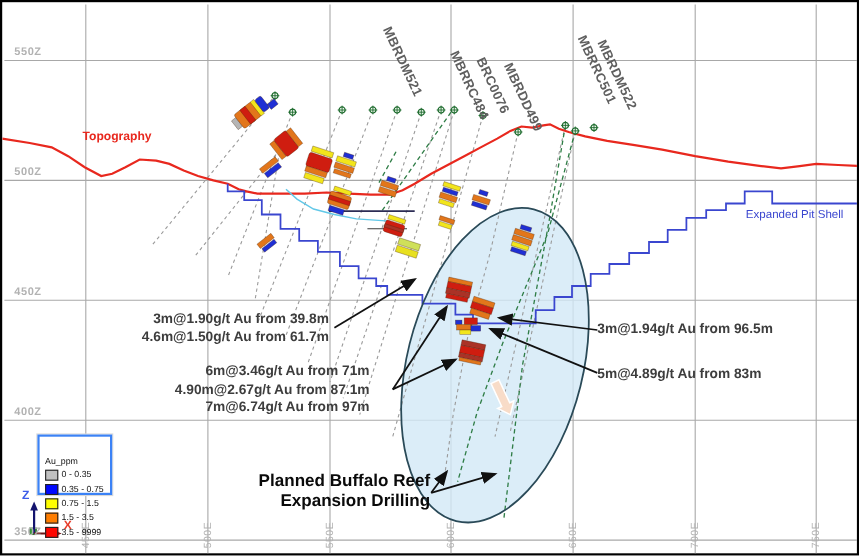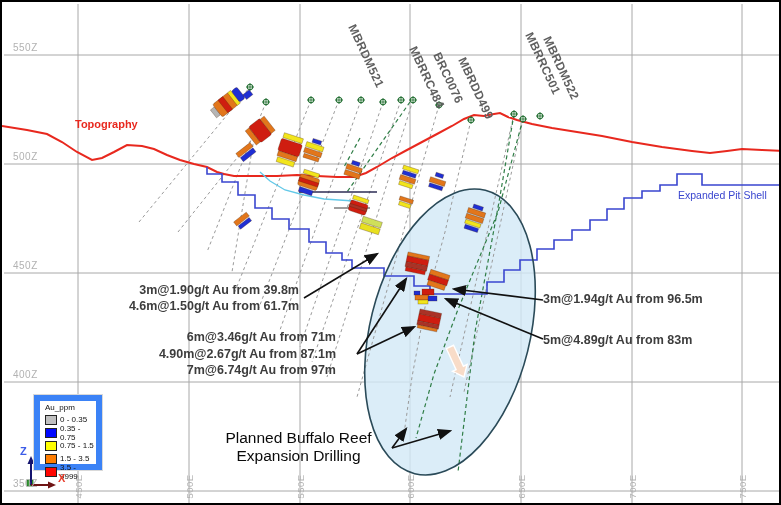--- a/index.html
+++ b/index.html
@@ -1,32 +1,32 @@
 <!DOCTYPE html>
 <html><head>
 <meta charset="utf-8">
 <style>
   html,body{margin:0;padding:0;background:#888;font-family:"Liberation Sans",sans-serif;}
   .stage{position:relative;width:781px;height:505px;background:#fff;border:2px solid #000;
          box-sizing:border-box;overflow:hidden;margin:0 auto;}
   .stage svg{position:absolute;left:0;top:0;z-index:1;}
   .txt{position:absolute;z-index:3;white-space:nowrap;}
-  .ztick{left:11px;width:34px;color:#b2b2b2;font-size:10px;letter-spacing:.5px;}
+  .ztick{left:11px;width:34px;color:#b2b2b2;font-size:10px;letter-spacing:.5px;font-weight:bold;}
   .etick{width:34px;height:11px;color:#b2b2b2;font-size:9.5px;letter-spacing:.5px;
          transform:rotate(-90deg);text-align:left;}
   .holelabel{font-size:12px;font-weight:bold;color:#5f5f5f;transform:rotate(65deg);
              transform-origin:0 0;letter-spacing:.3px;}
   .assay{font-size:12.5px;font-weight:bold;color:#3d3d3d;line-height:15.5px;}
   .assay.r{text-align:right;}
-  .planned{font-size:15.5px;font-weight:normal;color:#0a0a0a;line-height:18px;text-align:center;}
+  .planned{font-size:15.5px;font-weight:bold;color:#0a0a0a;line-height:18px;text-align:right;}
   .topolabel{color:#e8281e;font-size:11px;font-weight:bold;}
   .pitlabel{color:#3a46cf;font-size:10.5px;font-weight:400;}
-  .legend{position:absolute;left:32px;top:393px;width:68px;height:75px;background:#fff;
-          border:6px solid #3b82f6;box-shadow:0 0 0 1px #d9d9d9;z-index:4;box-sizing:border-box;
-          padding:2px 0 0 5px;}
+  .legend{position:absolute;left:32px;top:393px;width:68px;height:55px;background:#fff;
+          border:2px solid #3b82f6;box-shadow:0 0 0 1px #d9d9d9;z-index:4;box-sizing:border-box;
+          padding:18px 0 0 5px;}
   .legend .title{font-size:8px;color:#111;margin-bottom:1px;}
   .lrow{display:flex;align-items:center;height:13px;}
   .swatch{width:12px;height:10px;border:1px solid #222;margin-right:3px;flex:0 0 auto;box-sizing:border-box;}
   .lrow .lab{font-size:8px;color:#111;}
   .axisletter{font-size:11px;font-weight:bold;z-index:4;}
 </style>
 </head>
 <body>
 
 <div class="stage">

